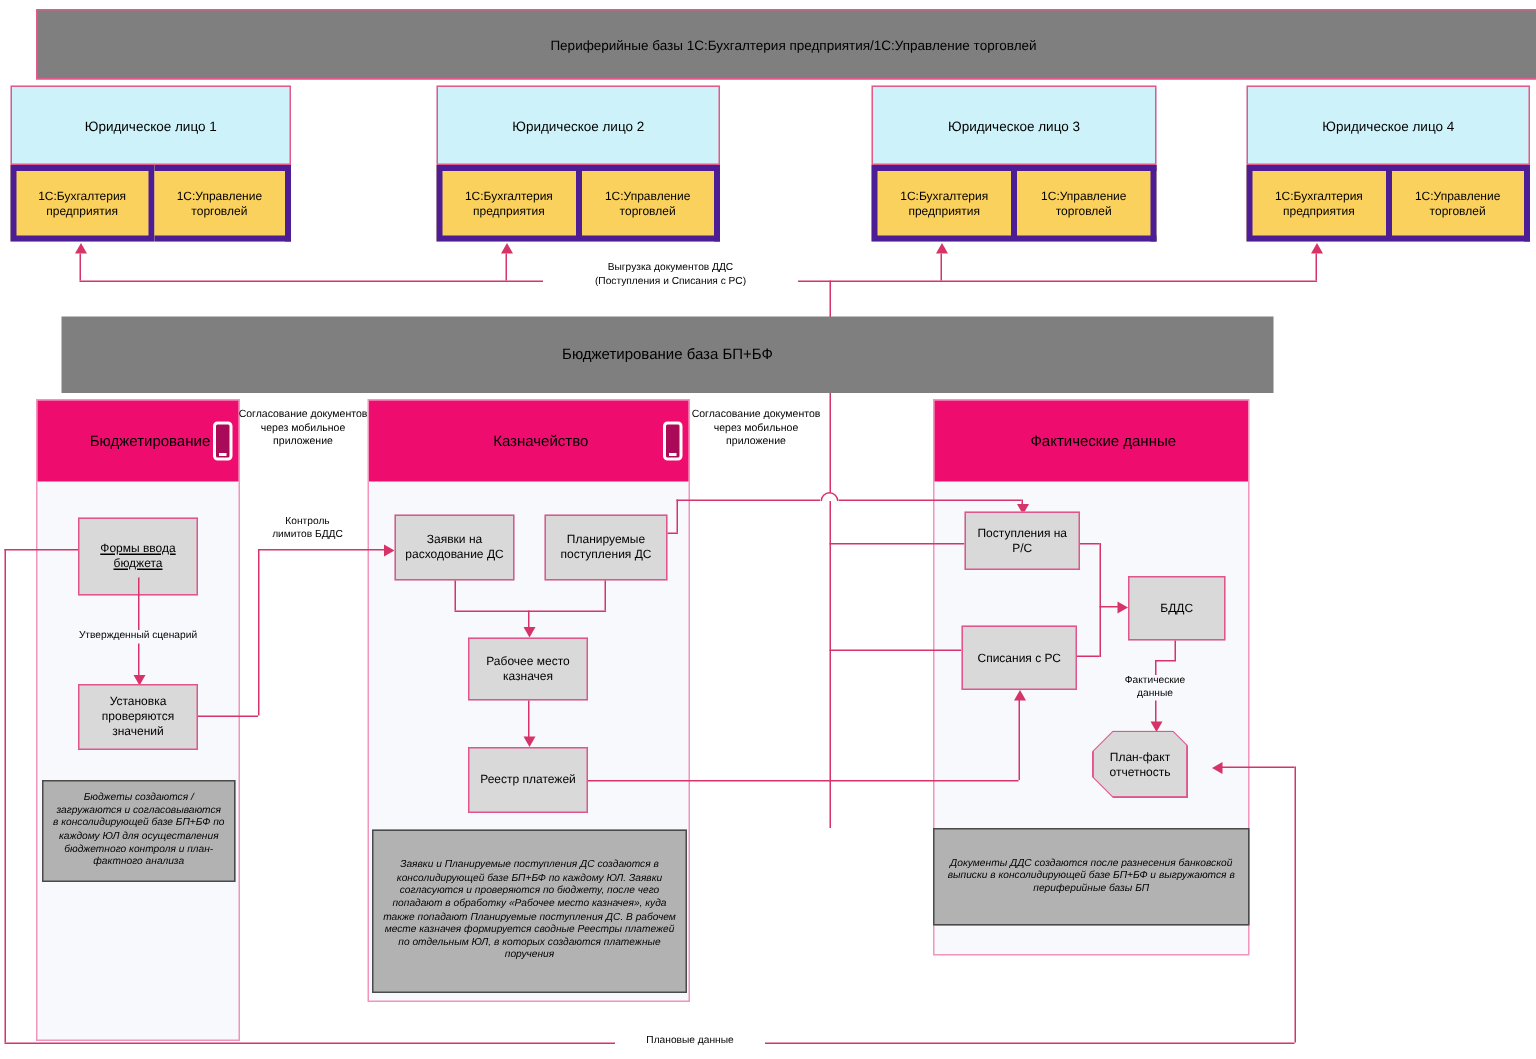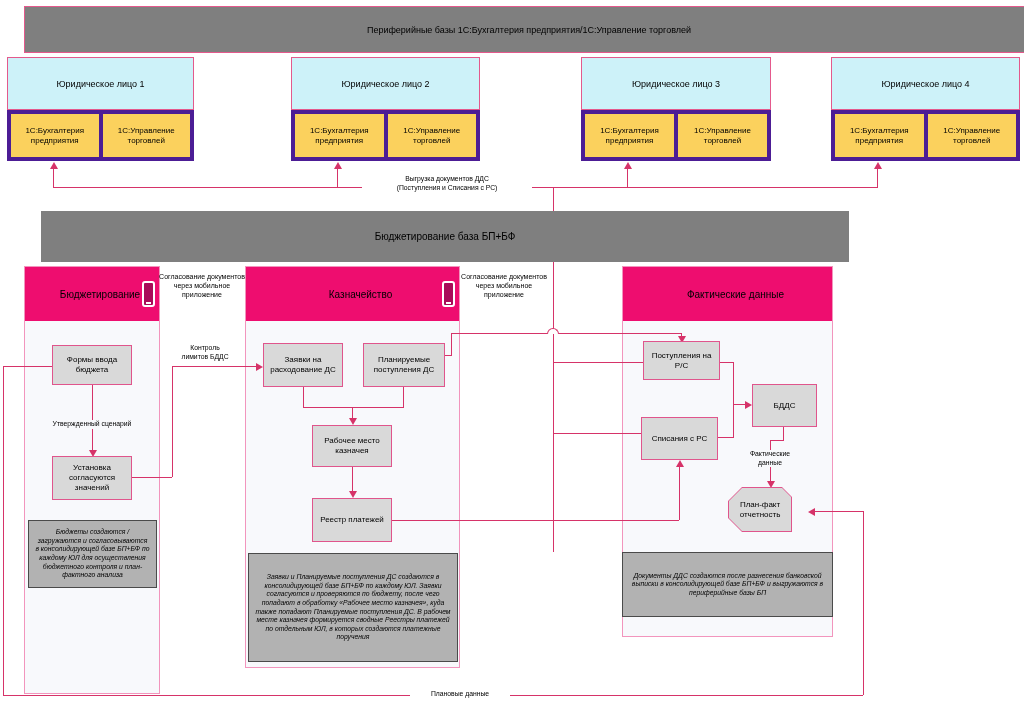--- a/index.html
+++ b/index.html
@@ -139,25 +139,25 @@
   <div class="gap-label" style="left:460px; top:272px; width:88px;">Согласование документов через мобильное приложение</div>
 
   <div class="hline" style="left:3px; top:366px; width:49px;"></div>
   <div class="vline" style="left:3px; top:366px; height:329px;"></div>
   <div class="hline" style="left:3px; top:695px; width:860px;"></div>
   <div class="vline" style="left:863px; top:511px; height:184px;"></div>
   <div class="hline" style="left:814px; top:511px; width:49px;"></div>
   <div class="arr left" style="left:808px; top:508px;"></div>
   <div class="line-label" style="left:410px; top:690px; width:100px;">Плановые данные</div>
 
-  <div class="fbox" style="left:52px; top:345px; width:80px; height:40px;">Формы ввода бюджета</div>
+  <div class="fbox" style="left:52px; top:345px; width:80px; height:52px;text-decoration:underline;">Формы ввода бюджета</div>
   <div class="vline" style="left:92px; top:385px; height:66px;"></div>
   <div class="arr down" style="left:89px; top:450px;"></div>
   <div class="line-label" style="left:47px; top:420px; width:90px; background:#f8f9fc;">Утвержденный сценарий</div>
-  <div class="fbox" style="left:52px; top:456px; width:80px; height:44px;">Установка согласуются значений</div>
+  <div class="fbox" style="left:52px; top:456px; width:80px; height:44px;">Установка проверяются значений</div>
   <div class="note" style="left:28px; top:520px; width:129px; height:68px;">Бюджеты создаются / загружаются и согласовываются в консолидирующей базе БП+БФ по каждому ЮЛ для осуществления бюджетного контроля и план-фактного анализа</div>
 
   <div class="hline" style="left:132px; top:477px; width:40px;"></div>
   <div class="vline" style="left:172px; top:366px; height:111px;"></div>
   <div class="hline" style="left:172px; top:366px; width:85px;"></div>
   <div class="arr right" style="left:256px; top:363px;"></div>
   <div class="line-label" style="left:179px; top:344px; width:52px;">Контроль лимитов БДДС</div>
 
   <div class="fbox" style="left:263px; top:343px; width:80px; height:44px;">Заявки на расходование ДС</div>
   <div class="fbox" style="left:363px; top:343px; width:82px; height:44px;">Планируемые поступления ДС</div>

